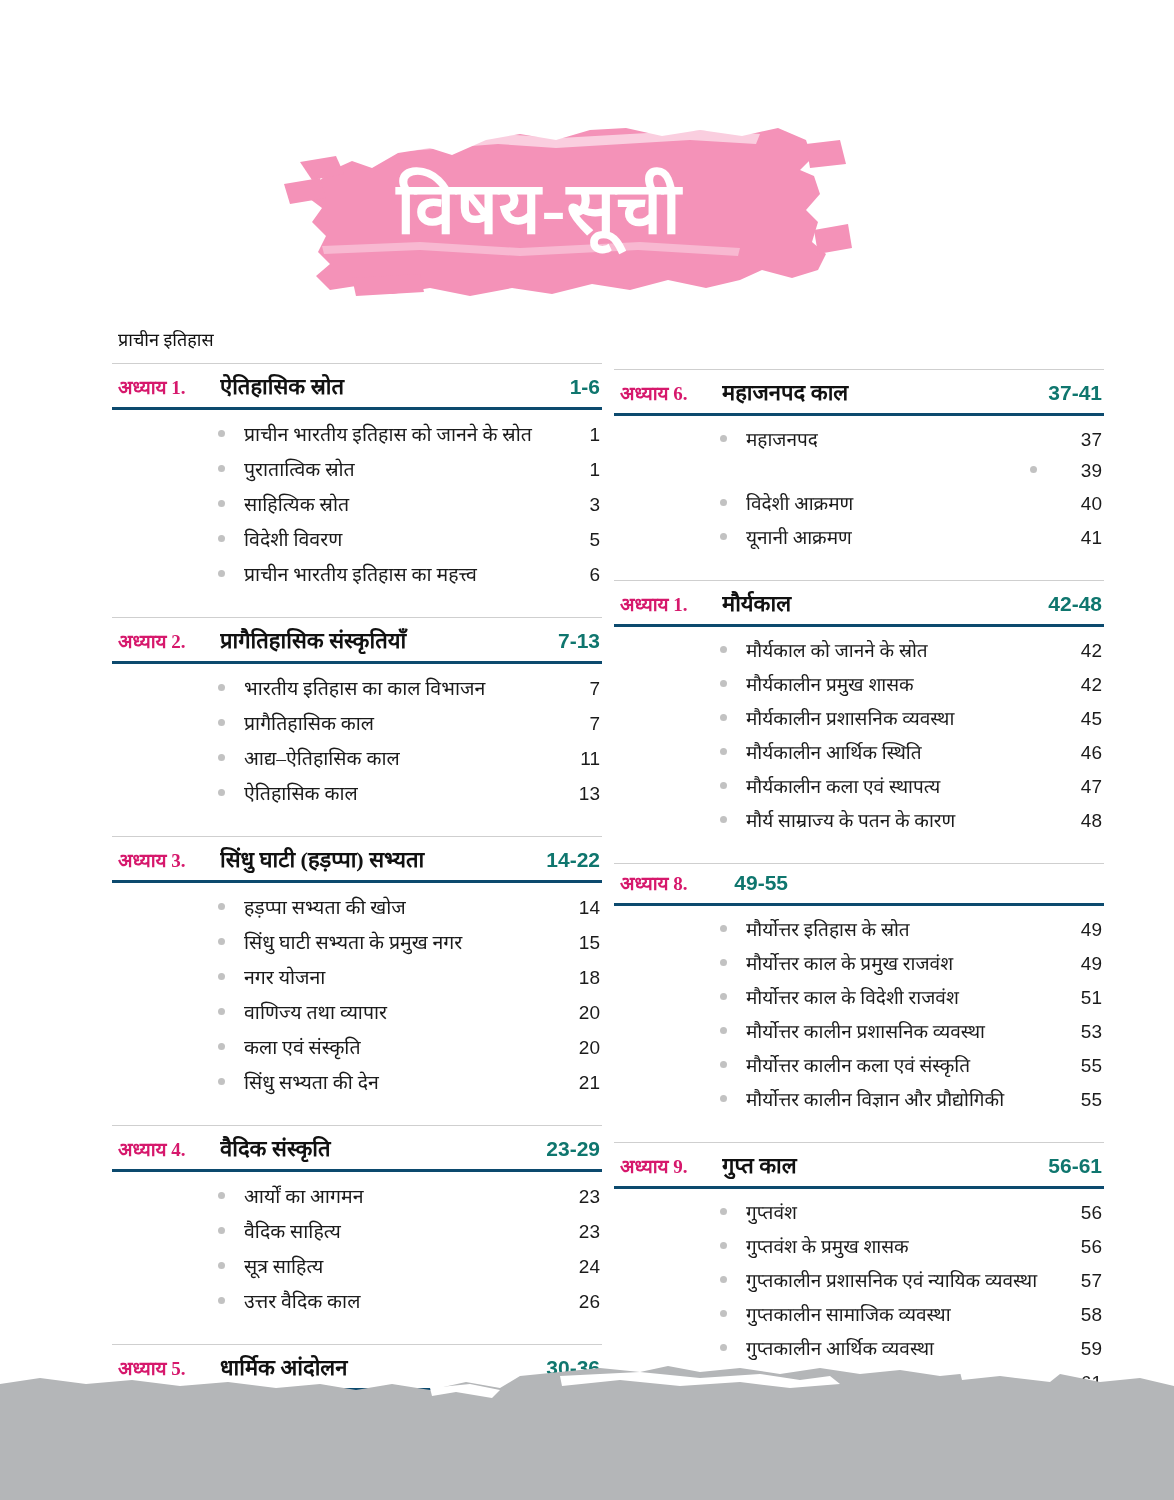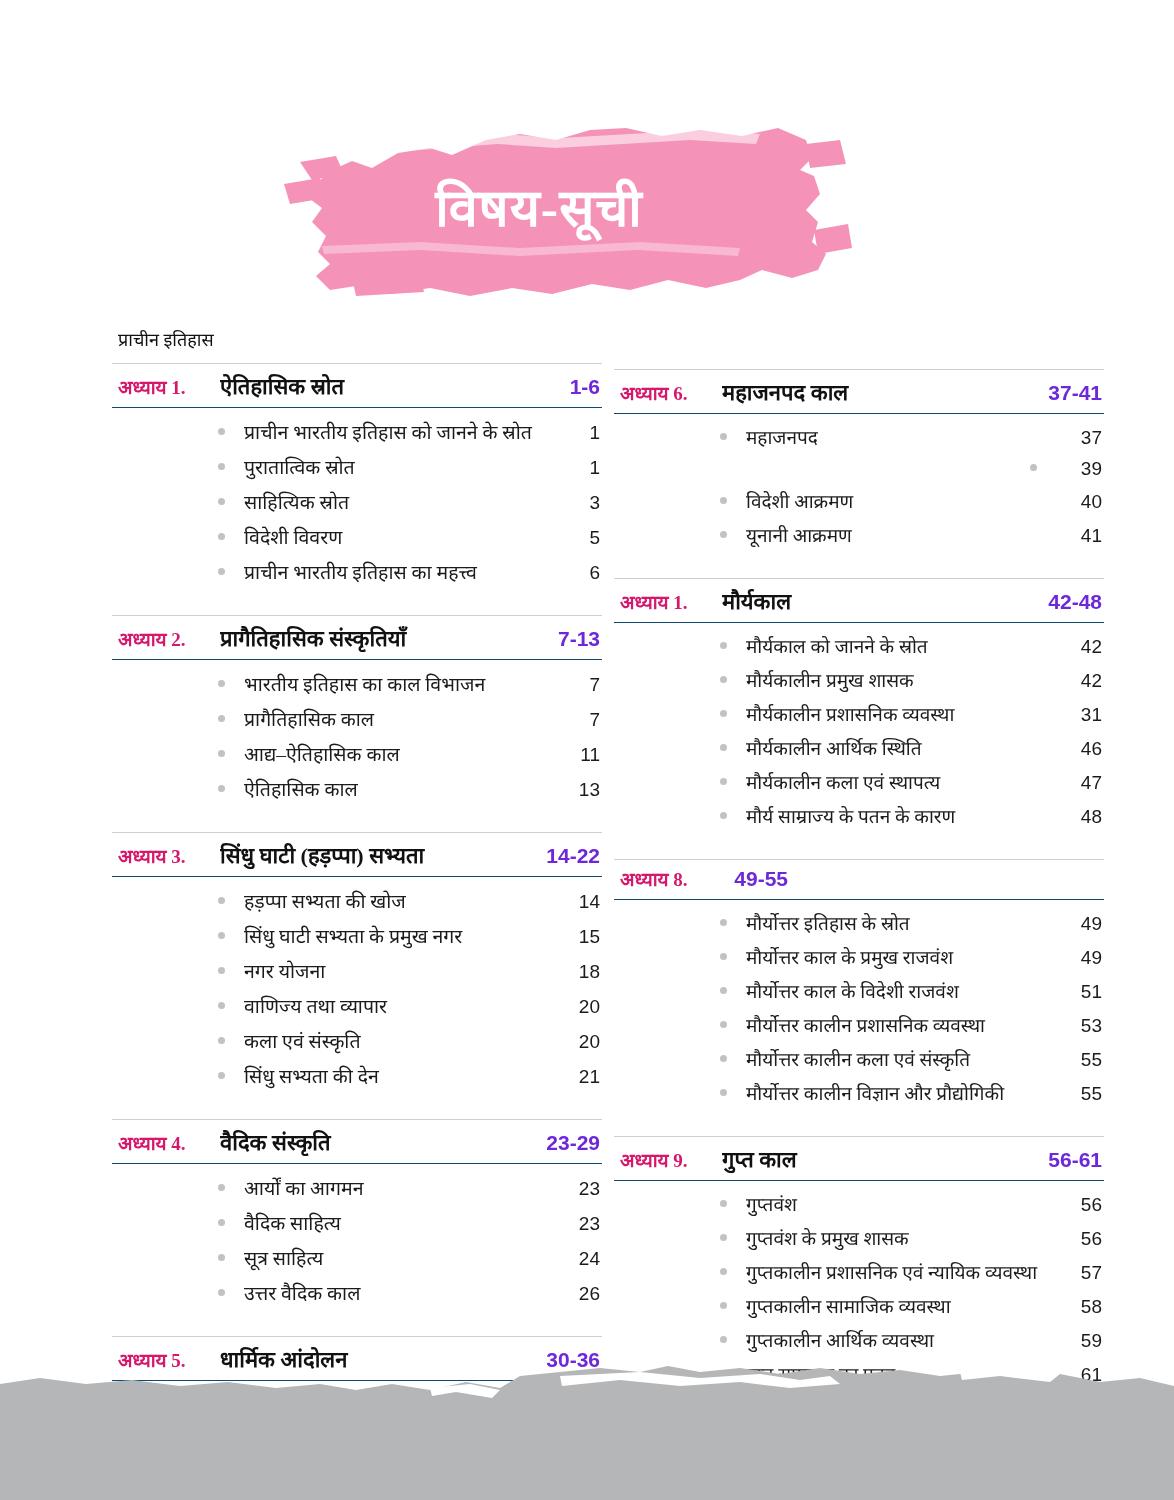--- a/index.html
+++ b/index.html
@@ -35,21 +35,21 @@
   .banner-title {
     position: absolute;
     left: 0;
     top: 0;
     width: 1078px;
     height: 190px;
     display: flex;
     align-items: center;
     justify-content: center;
     color: #ffffff;
-    font-size: 52px;
+    font-size: 72px;
     font-weight: 700;
     letter-spacing: 1px;
     line-height: 1;
     padding-bottom: 8px;
     box-sizing: border-box;
     font-family: "Liberation Serif", "DejaVu Serif", serif;
   }
 
   
   .content {
@@ -77,21 +77,21 @@
   }
   .spacer-heading { height: 39px; }
 
   
   .chapter { margin-bottom: 26px; }
 
   .chapter-row {
     display: flex;
     align-items: baseline;
     border-top: 1px solid #cfcfcf;
-    border-bottom: 1px solid #0c4a6e;
+    border-bottom: 3px solid #0c4a6e;
     padding: 6px 0 7px 0;
     box-sizing: border-box;
   }
   .ch-label {
     flex: 0 0 auto;
     width: 108px;
     color: #d6186c;
     font-size: 19px;
     font-weight: 700;
     font-family: "Liberation Serif", "DejaVu Serif", serif;
@@ -105,21 +105,21 @@
     font-size: 22px;
     font-weight: 700;
     font-family: "Liberation Serif", "DejaVu Serif", serif;
     white-space: nowrap;
     overflow: hidden;
   }
   .ch-pages {
     flex: 0 0 auto;
     min-width: 66px;
     text-align: right;
-    color: #6d28d9;
+    color: #0f766e;
     font-size: 21px;
     font-weight: 700;
     font-family: "Liberation Sans", "DejaVu Sans", sans-serif;
     white-space: nowrap;
     padding-right: 2px;
   }
 
   
   .topics {
     list-style: none;
@@ -413,21 +413,21 @@
               <span class="topic-page">42</span>
             </li>
             <li class="topic-row">
               <span class="topic-bullet"><i></i></span>
               <span class="topic-text">मौर्यकालीन प्रमुख शासक</span>
               <span class="topic-page">42</span>
             </li>
             <li class="topic-row">
               <span class="topic-bullet"><i></i></span>
               <span class="topic-text">मौर्यकालीन प्रशासनिक व्यवस्था</span>
-              <span class="topic-page">31</span>
+              <span class="topic-page">45</span>
             </li>
             <li class="topic-row">
               <span class="topic-bullet"><i></i></span>
               <span class="topic-text">मौर्यकालीन आर्थिक स्थिति</span>
               <span class="topic-page">46</span>
             </li>
             <li class="topic-row">
               <span class="topic-bullet"><i></i></span>
               <span class="topic-text">मौर्यकालीन कला एवं स्थापत्य</span>
               <span class="topic-page">47</span>

